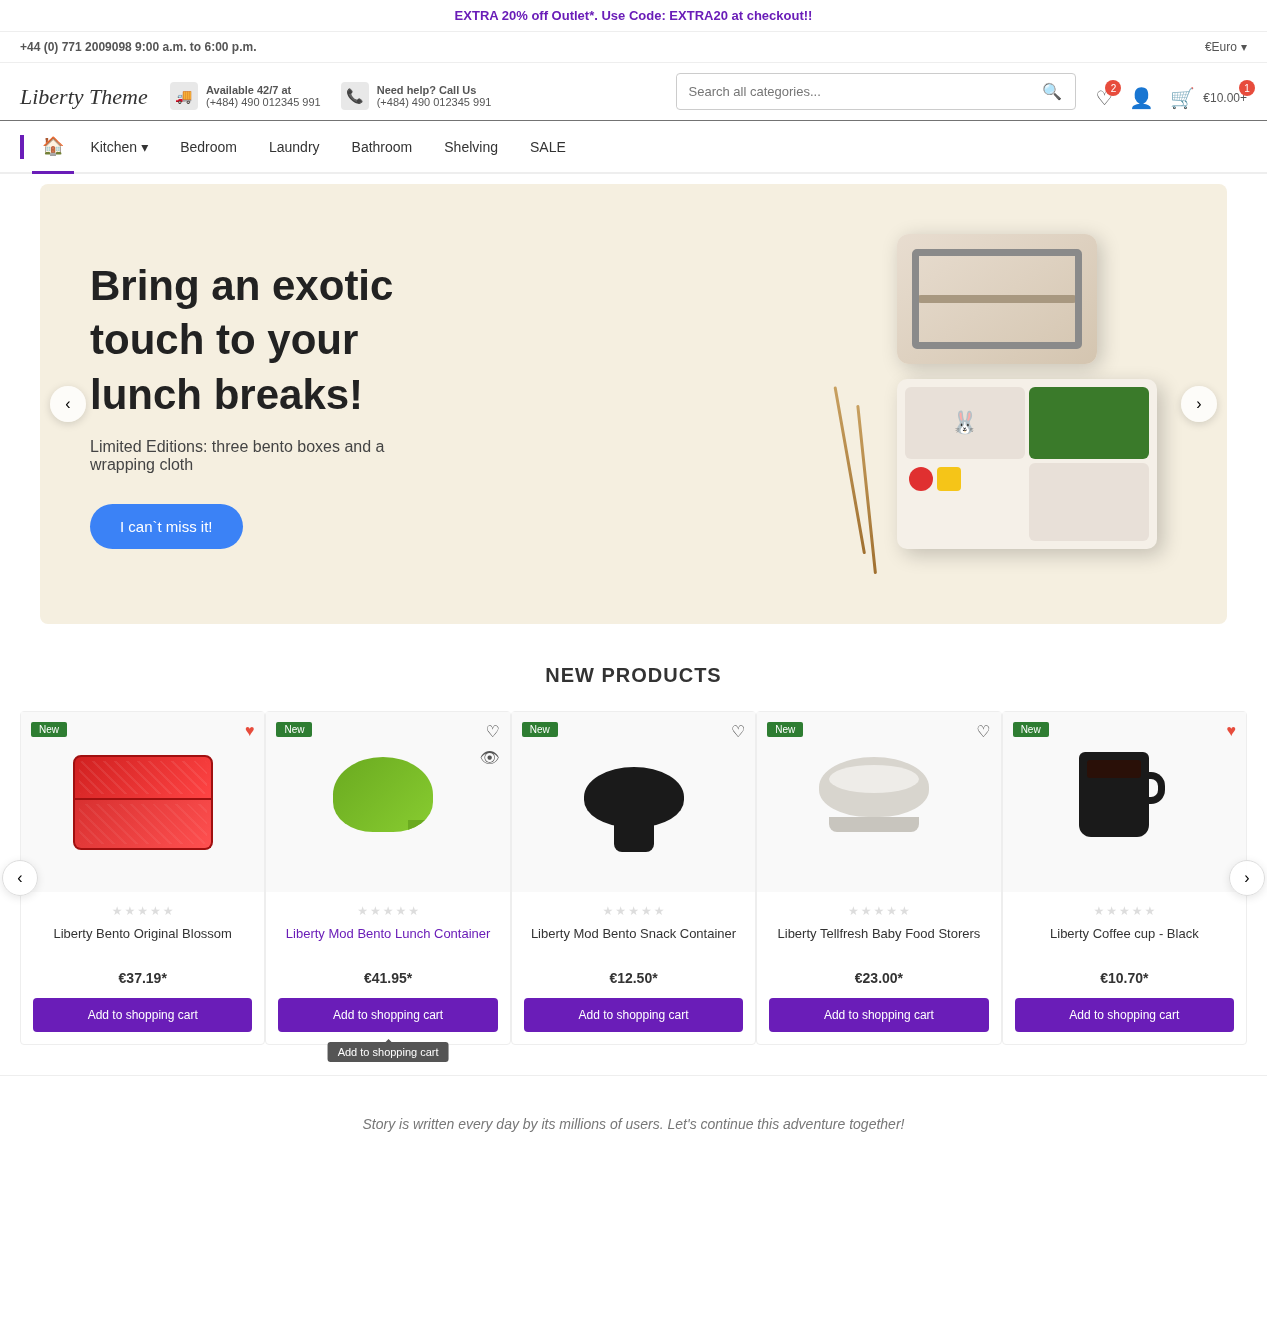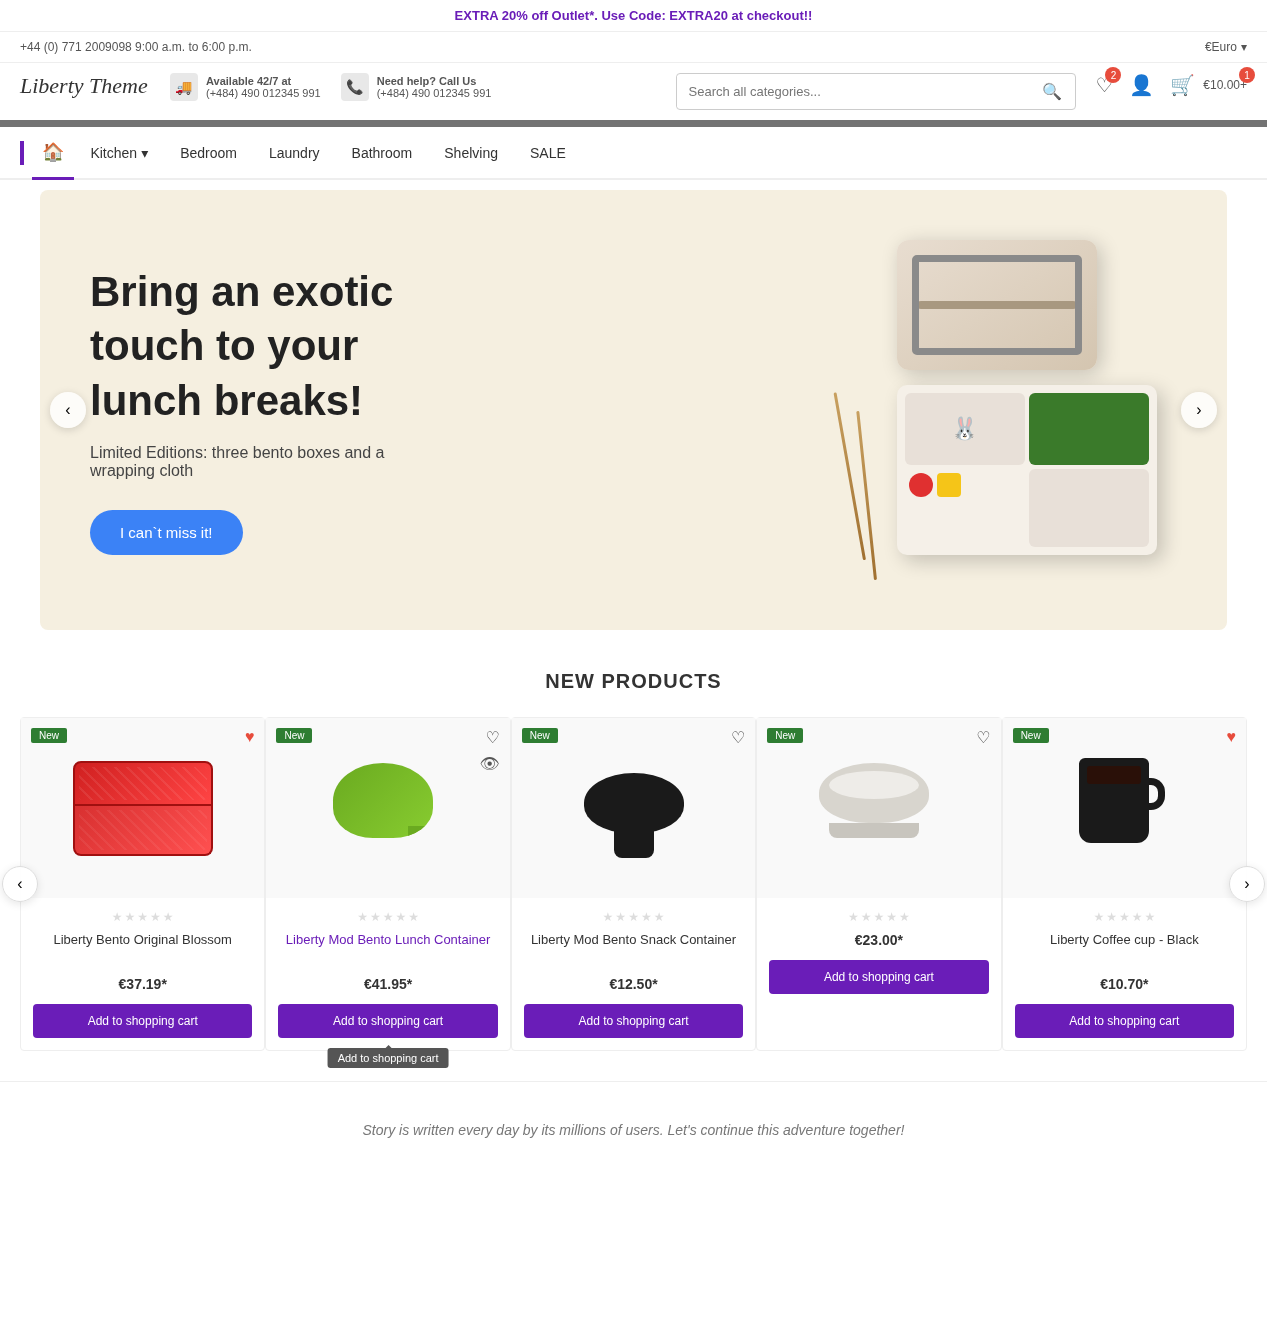--- a/index.html
+++ b/index.html
@@ -20,30 +20,30 @@
     .top-bar {
       display: flex;
       justify-content: space-between;
       align-items: center;
       padding: 8px 20px;
       font-size: 12px;
       color: #555;
       border-bottom: 1px solid #eee;
     }
     .top-bar-left { font-weight: bold; }
-    .top-bar-left span { font-weight: normal; }
+    .top-bar-left span { font-weight: bold; }
     .top-bar-right { display: flex; align-items: center; gap: 4px; cursor: pointer; color: #555; }
 
     
     .header {
       display: flex;
-      align-items: flex-start;
+      align-items: flex-end;
       padding: 10px 20px;
       gap: 20px;
-      border-bottom: 7px solid #737373;
+      border-bottom: 1px solid #737373;
     }
     .logo {
       font-family: Georgia, serif;
       font-style: italic;
       font-size: 22px;
       color: #333;
       min-width: 130px;
     }
     .header-info {
       display: flex;
@@ -625,20 +625,21 @@
         </div>
       </div>
       <div class="product-info">
         <div class="stars-row">
           <span class="star">★</span>
             <span class="star">★</span>
             <span class="star">★</span>
             <span class="star">★</span>
             <span class="star">★</span>
         </div>
+        <div class="product-name">Liberty Tellfresh Baby Food Storers</div>
         <div class="product-price">€23.00*</div>
         <button class="add-to-cart-btn">Add to shopping cart</button>
       </div>
     </div>
 
     <div class="product-card">
       <div class="product-image-wrap">
         <span class="product-badge">New</span>
         <span class="product-wishlist active">♥</span>
 

